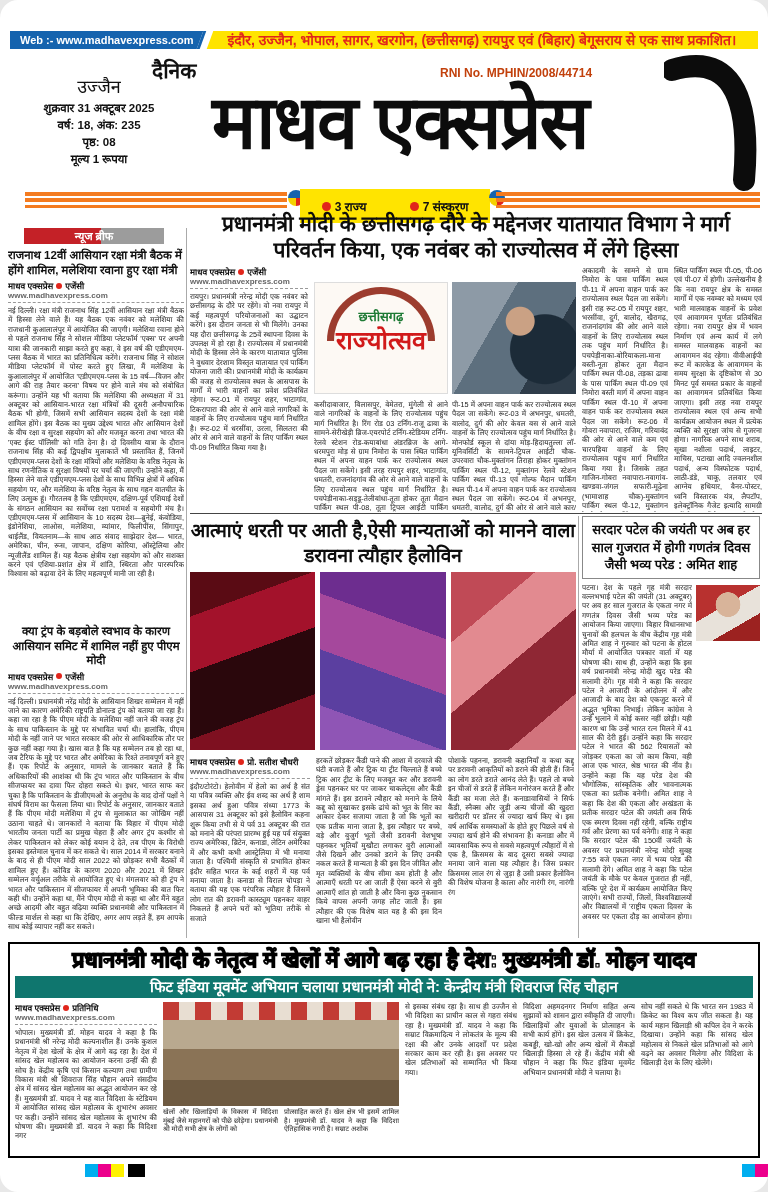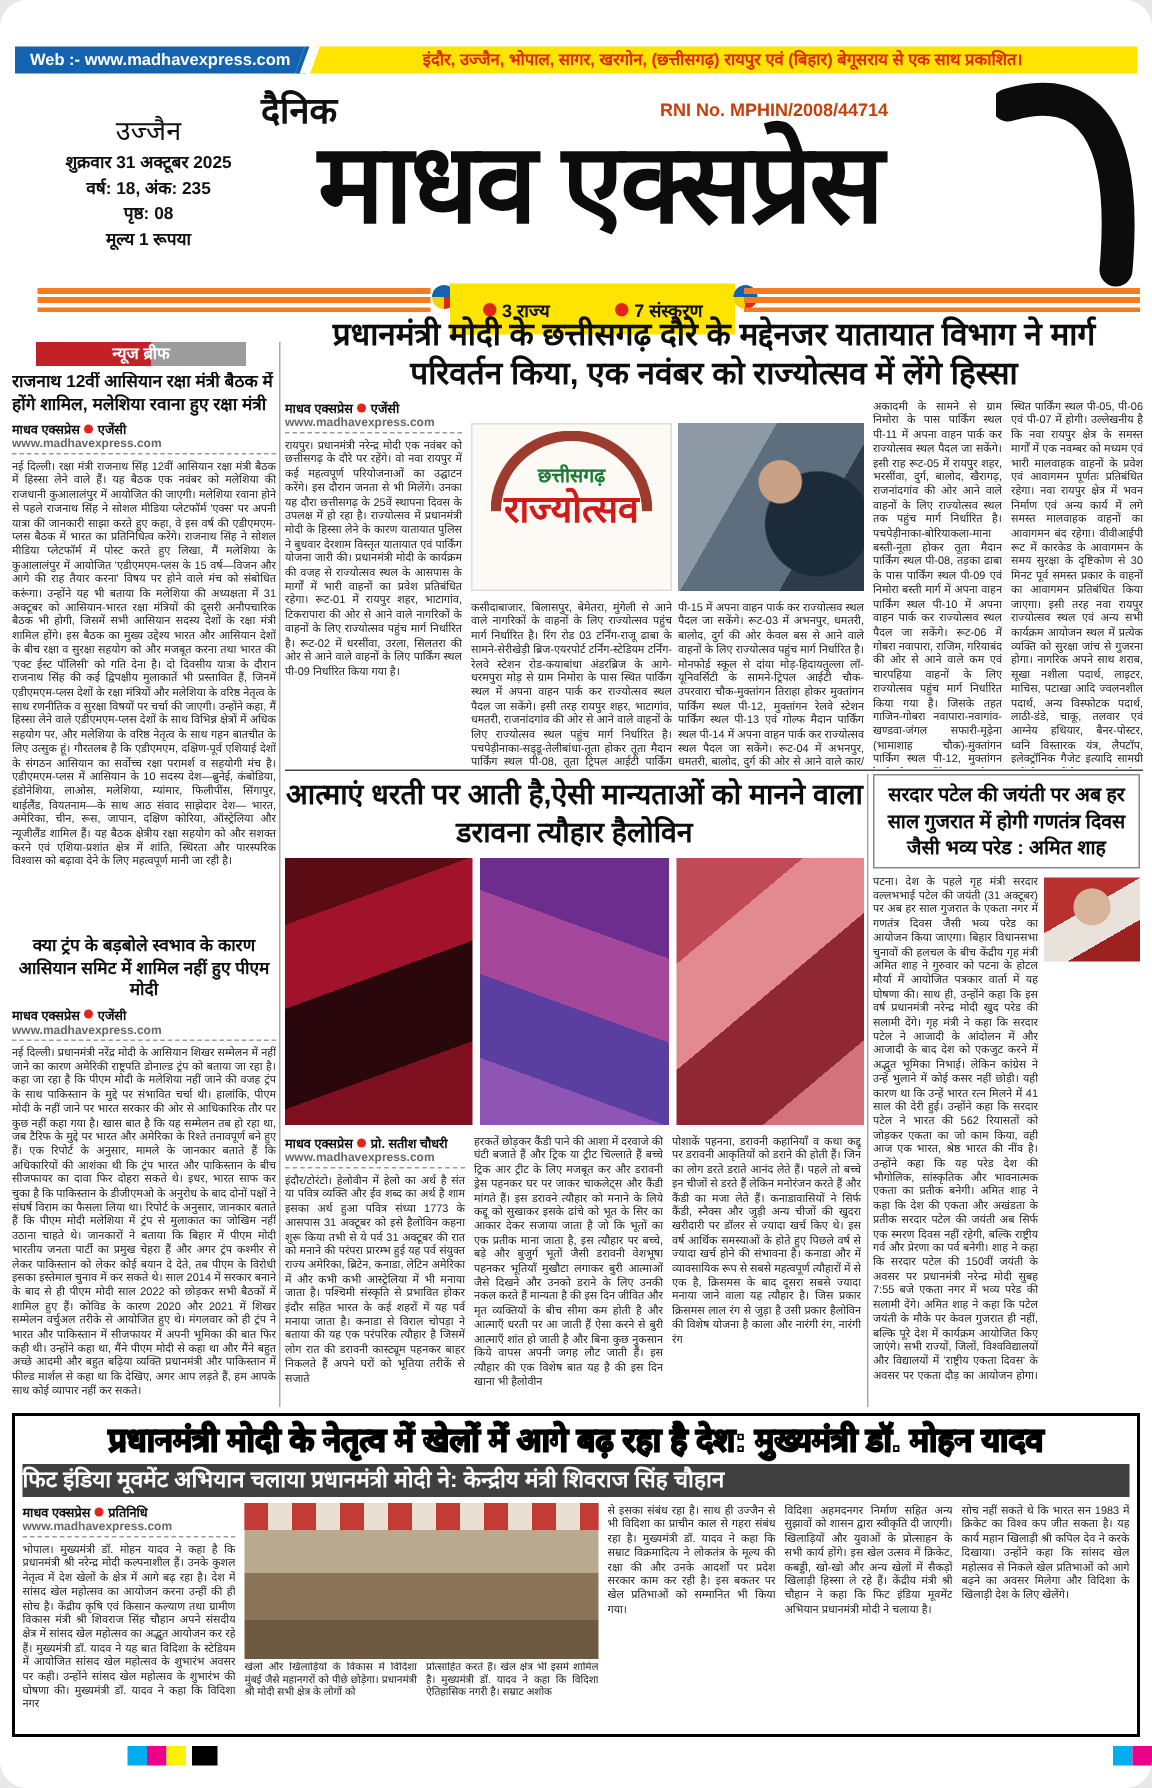--- a/index.html
+++ b/index.html
@@ -4,27 +4,27 @@
 <style>
   * { margin:0; padding:0; box-sizing:border-box; }
   html,body { background:#e8e8e8; }
   body { font-family:"Liberation Sans", sans-serif; }
   #page { position:relative; width:768px; height:1192px; background:#fff; margin:0 auto; overflow:hidden;border-radius:18px; }
 
   
   .topbar { position:absolute; top:31px; left:10px; right:10px; height:18px; display:flex; }
   .webbox { background:#1563ae; color:#fff; font-weight:bold; font-size:11px; line-height:18px; padding:0 10px; white-space:nowrap; }
   .webbox-sep { width:10px; background:#fff; transform:skewX(-20deg); margin:0 -4px; border-left:3px solid #1563ae; }
-  .coverage { flex:1; background:#ffe400; color:#e1251b; font-weight:bold; font-size:11px; line-height:18px; text-align:center; white-space:nowrap; overflow:hidden; }
+  .coverage { flex:1; background:#ffe400; color:#e1251b; font-weight:bold; font-size:14px; line-height:18px; text-align:center; white-space:nowrap; overflow:hidden; }
 
   
   .issue-block { position:absolute; top:74px; left:14px; width:170px; text-align:center; color:#111; }
   .issue-city { font-size:18px; font-weight:400; }
   .issue-line { font-size:11.5px; font-weight:bold; margin-top:2px; }
-  .daily { position:absolute; top:56px; left:174px; font-size:24px; font-weight:900; color:#111; }
+  .daily { position:absolute; top:56px; left:152px; font-size:21px; font-weight:900; color:#111; }
   .paper-title { position:absolute; top:68px; left:212px; width:556px; font-size:74px; font-weight:900; color:#0c0c0c; letter-spacing:-2px; line-height:110px; white-space:nowrap; }
   .rni { position:absolute; top:66px; left:440px; font-size:12px; font-weight:bold; color:#c2410c; }
   .swoosh { position:absolute; top:52px; left:664px; }
 
   
   .stripes { position:absolute; height:16px; display:flex; flex-direction:column; justify-content:space-between; }
   .stripes i { display:block; height:3.5px; background:#f47b20; }
   .stripes-left { top:192px; left:25px; width:262px; }
   .stripes-right { top:192px; left:496px; width:264px; }
   .brand-dot { position:absolute; top:190px; width:16px; height:16px; border-radius:50%;
@@ -76,21 +76,21 @@
   
   .patel { position:absolute; top:516px; left:582px; width:178px; }
   .patel-headline { text-align:center; font-size:13px; line-height:17.5px; font-weight:900; color:#0d0d0d; border:1px solid #888; padding:4px 2px; }
   .shah-photo { float:right; width:64px; height:56px; margin:2px 0 2px 4px;
      background:radial-gradient(circle at 50% 35%, #d8b49a 0 25%, transparent 26%),
      linear-gradient(150deg,#b8312f 0 40%, #e8e2da 40% 70%, #9c2220 70%); }
 
   
   .bottom-box { position:absolute; top:942px; left:8px; width:752px; height:216px; border:2px solid #000; padding:3px 5px; }
   .bottom-headline { text-align:center; font-size:21.5px; font-weight:900; color:#fff; -webkit-text-stroke:1.2px #000; text-shadow:0 0 1px #000; line-height:27px; }
-  .bottom-band { margin-top:2px; background:#404040; color:#fff; font-size:15px; font-weight:900; line-height:22px; }
+  .bottom-band { margin-top:2px; background:#0f766e; color:#fff; font-size:15px; font-weight:900; text-align:center; line-height:22px; }
   .bottom-content { display:flex; margin-top:4px; gap:6px; height:148px; }
   .bc-col { overflow:hidden; }
   .bottom-photo { width:236px; height:104px;
      background:
        repeating-linear-gradient(90deg,#c23b34 0 16px, #e8ded2 16px 32px) top/100% 18px no-repeat,
        linear-gradient(180deg,#b9a98f 18px 45%, #8a7356 45% 75%, #6e5a41 75%); }
   .bottom-caption { display:flex; gap:6px; margin-top:2px; }
   .bottom-caption .body-txt { font-size:6.9px; line-height:8.6px; }
 
   
@@ -247,21 +247,21 @@
         <div class="body-txt" style="height:118px">भोपाल। मुख्यमंत्री डॉ. मोहन यादव ने कहा है कि प्रधानमंत्री श्री नरेन्द्र मोदी कल्पनाशील हैं। उनके कुशल नेतृत्व में देश खेलों के क्षेत्र में आगे बढ़ रहा है। देश में सांसद खेल महोत्सव का आयोजन करना उन्हीं की ही सोच है। केंद्रीय कृषि एवं किसान कल्याण तथा ग्रामीण विकास मंत्री श्री शिवराज सिंह चौहान अपने संसदीय क्षेत्र में सांसद खेल महोत्सव का अद्भुत आयोजन कर रहे हैं। मुख्यमंत्री डॉ. यादव ने यह बात विदिशा के स्टेडियम में आयोजित सांसद खेल महोत्सव के शुभारंभ अवसर पर कही। उन्होंने सांसद खेल महोत्सव के शुभारंभ की घोषणा की। मुख्यमंत्री डॉ. यादव ने कहा कि विदिशा नगर</div>
       </div>
       <div>
         <div class="bottom-photo"></div>
         <div class="bottom-caption">
           <div class="body-txt" style="width:115px; height:38px">खेलों और खिलाड़ियों के विकास में विदिशा मुंबई जैसे महानगरों को पीछे छोड़ेगा। प्रधानमंत्री श्री मोदी सभी क्षेत्र के लोगों को</div>
           <div class="body-txt" style="width:115px; height:38px">प्रोत्साहित करते हैं। खेल क्षेत्र भी इसमें शामिल है। मुख्यमंत्री डॉ. यादव ने कहा कि विदिशा ऐतिहासिक नगरी है। सम्राट अशोक</div>
         </div>
       </div>
       <div class="bc-col" style="flex:1">
-        <div class="body-txt" style="height:146px">से इसका संबंध रहा है। साथ ही उज्जैन से भी विदिशा का प्राचीन काल से गहरा संबंध रहा है। मुख्यमंत्री डॉ. यादव ने कहा कि सम्राट विक्रमादित्य ने लोकतंत्र के मूल्य की रक्षा की और उनके आदर्शों पर प्रदेश सरकार काम कर रही है। इस बकतर पर खेल प्रतिभाओं को सम्मानित भी किया गया।</div>
+        <div class="body-txt" style="height:146px">से इसका संबंध रहा है। साथ ही उज्जैन से भी विदिशा का प्राचीन काल से गहरा संबंध रहा है। मुख्यमंत्री डॉ. यादव ने कहा कि सम्राट विक्रमादित्य ने लोकतंत्र के मूल्य की रक्षा की और उनके आदर्शों पर प्रदेश सरकार काम कर रही है। इस अवसर पर खेल प्रतिभाओं को सम्मानित भी किया गया।</div>
       </div>
       <div class="bc-col" style="flex:1">
         <div class="body-txt" style="height:146px">विदिशा अहमदनगर निर्माण सहित अन्य सुझावों को शासन द्वारा स्वीकृति दी जाएगी। खिलाड़ियों और युवाओं के प्रोत्साहन के सभी कार्य होंगे। इस खेल उत्सव में क्रिकेट, कबड्डी, खो-खो और अन्य खेलों में सैकड़ों खिलाड़ी हिस्सा ले रहे हैं। केंद्रीय मंत्री श्री चौहान ने कहा कि फिट इंडिया मूवमेंट अभियान प्रधानमंत्री मोदी ने चलाया है।</div>
       </div>
       <div class="bc-col" style="flex:1">
         <div class="body-txt" style="height:146px">सोच नहीं सकते थे कि भारत सन 1983 में क्रिकेट का विश्व कप जीत सकता है। यह कार्य महान खिलाड़ी श्री कपिल देव ने करके दिखाया। उन्होंने कहा कि सांसद खेल महोत्सव से निकले खेल प्रतिभाओं को आगे बढ़ने का अवसर मिलेगा और विदिशा के खिलाड़ी देश के लिए खेलेंगे।</div>
       </div>
     </div>
   </div>
 

